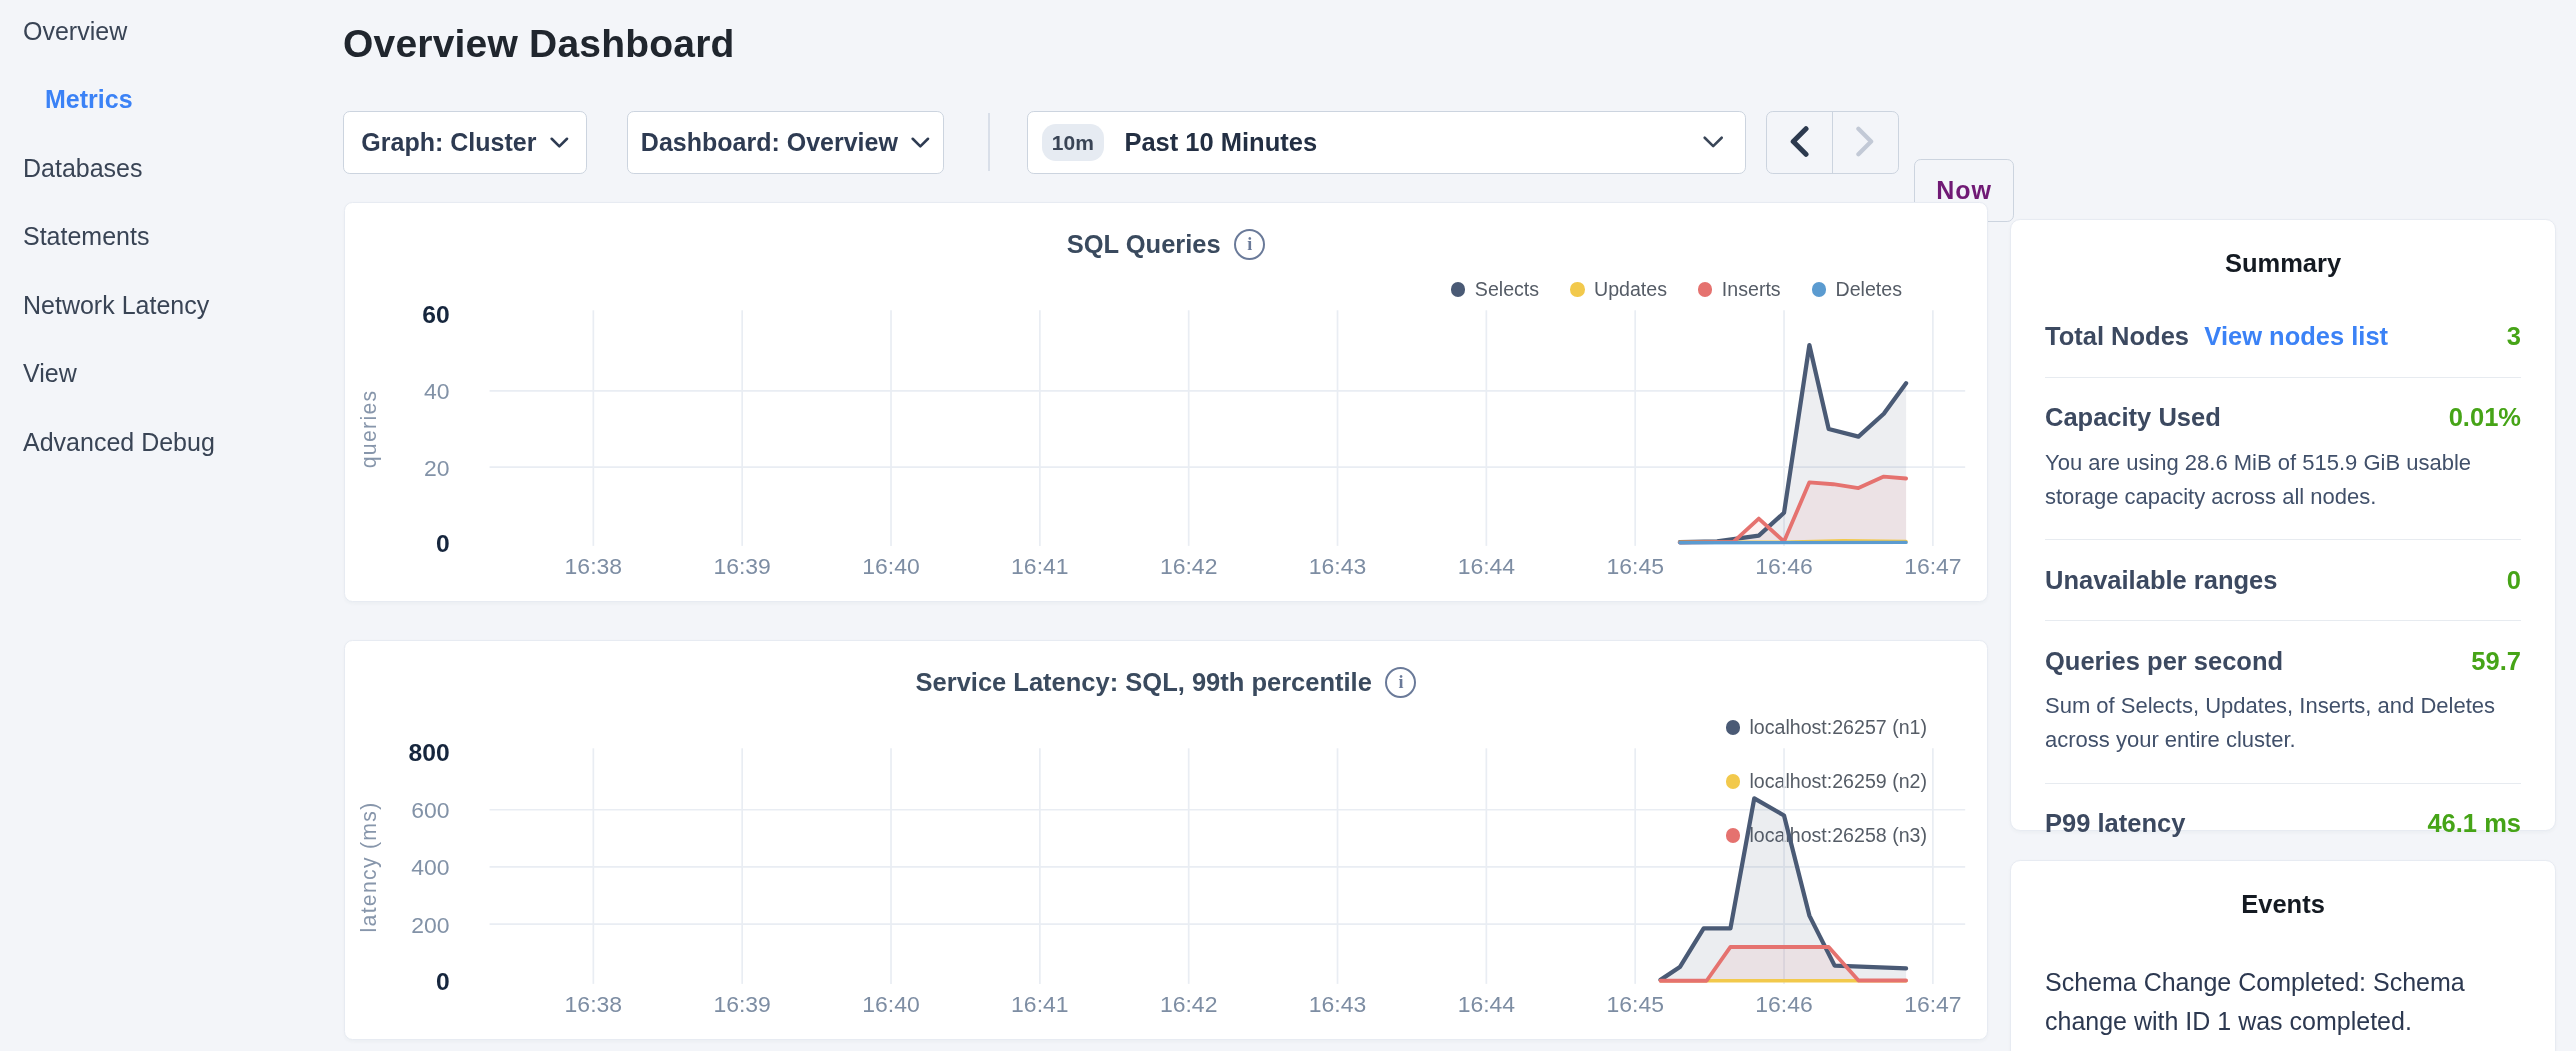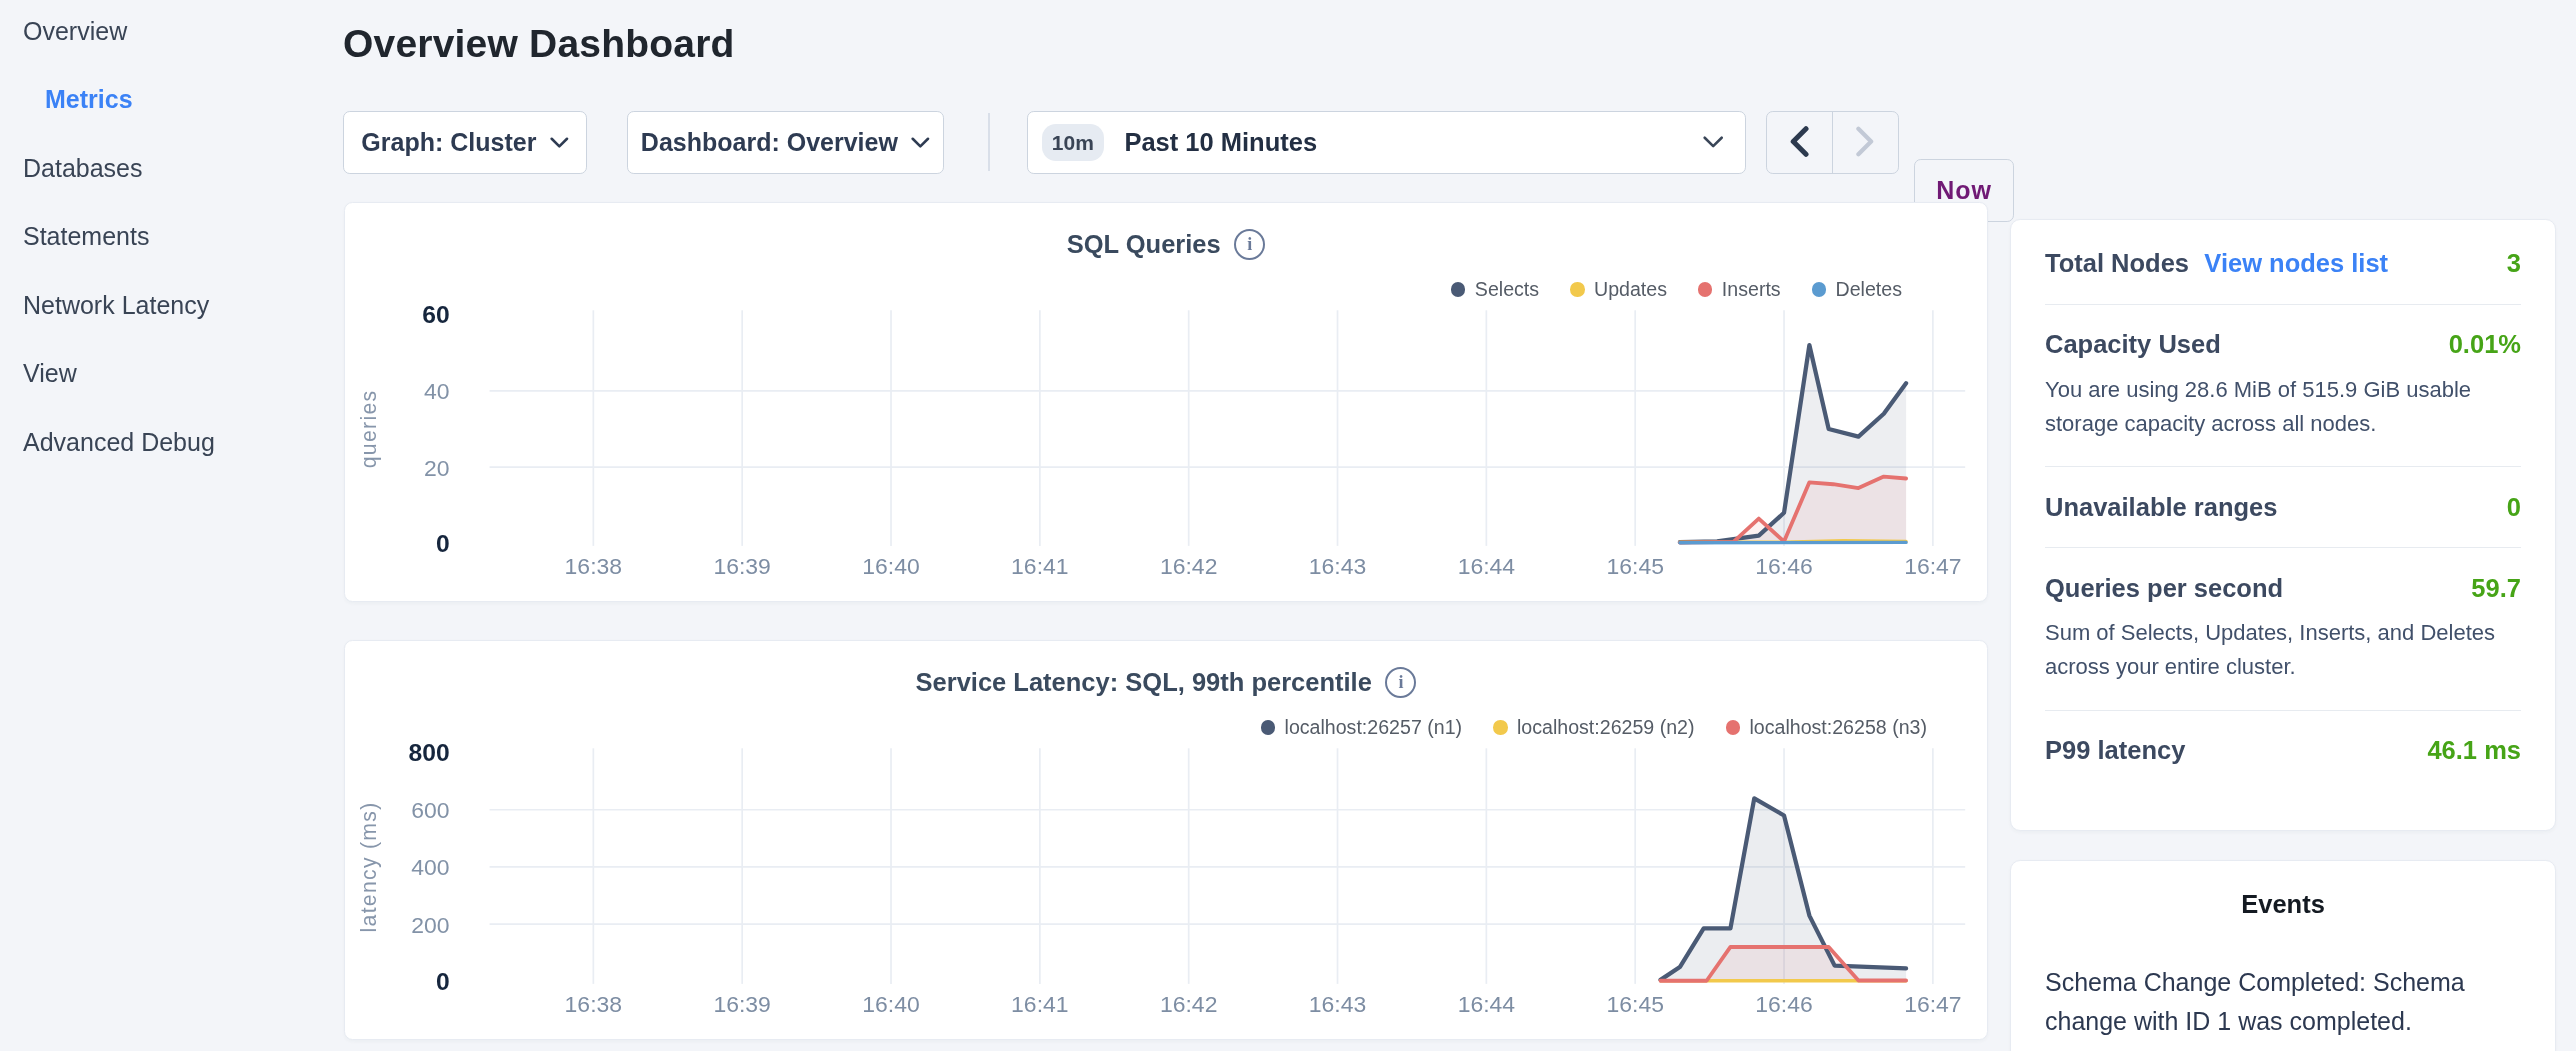--- a/index.html
+++ b/index.html
@@ -37,21 +37,21 @@
   .chart-card { position:absolute; left:344px; width:1644px; height:400px; background:#fff;
         border:1.7px solid #e7ebf2; border-radius:8.5px; box-shadow:0 1.7px 3.4px rgba(40,50,70,0.03); }
   #chart-card-1 { top:202px; }
   #chart-card-2 { top:640px; }
   .chart-title-row { position:absolute; top:25.5px; left:0; width:100%; display:flex; align-items:center; justify-content:center; gap:13.6px; }
   .chart-title { font-size:25.5px; font-weight:700; color:#3a4a5e; }
   .info-icon { width:31px; height:31px; border:2.1px solid #6a7a99; border-radius:50%; color:#6a7a99;
         font-size:18px; font-weight:700; display:flex; align-items:center; justify-content:center; font-family:"Liberation Serif", serif; cursor:pointer; }
   .legend { position:absolute; top:75px; display:flex; gap:31px; }
   .legend.c1 { right:85px; }
-  .legend.c2 { right:60px; }
+  .legend.c2 { right:60px;flex-direction:column; }
   .legend-item { display:flex; align-items:center; gap:9.4px; }
   .legend-dot { width:14.5px; height:14.5px; border-radius:50%; }
   .legend-label { font-size:19.6px; color:#555c66; }
   .chart-svg { position:absolute; left:0; top:0; width:1644px; height:400px; }
   .chart-svg text { font-family:"Liberation Sans", sans-serif; }
   
   .side-card { position:absolute; left:2010px; width:546px; background:#fff; border:1.7px solid #e7ebf2; border-radius:10.2px;
         box-shadow:0 1.7px 3.4px rgba(40,50,70,0.03); padding:29px 34px 0 34px; }
   #summary-card { top:219px; height:612px; }
   #events-card { top:860px; height:221px; }
@@ -243,20 +243,21 @@
       <polygon points="1546.8,400 1546.8,398.3 1569.5,383.2 1597.5,337.8 1629.0,337.8 1657.0,184.8 1692.0,205.0 1721.8,322.7 1751.5,381.5 1797.0,383.2 1835.5,384.9 1835.5,400" fill="rgba(74,90,117,0.11)"></polygon>
       <polygon points="1546.8,400 1546.8,399.3 1835.5,399.3 1835.5,400" fill="rgba(242,201,76,0.12)"></polygon>
       <polygon points="1546.8,400 1546.8,399.3 1601.0,399.3 1629.0,359.6 1744.5,359.6 1779.5,399.0 1835.5,399.0 1835.5,400" fill="rgba(229,114,111,0.09)"></polygon>
       <polyline points="1546.8,398.3 1569.5,383.2 1597.5,337.8 1629.0,337.8 1657.0,184.8 1692.0,205.0 1721.8,322.7 1751.5,381.5 1797.0,383.2 1835.5,384.9" fill="none" stroke="#4a5a75" stroke-width="5" stroke-linejoin="round" stroke-linecap="round"></polyline>
       <polyline points="1546.8,399.3 1835.5,399.3" fill="none" stroke="#f2c94c" stroke-width="4" stroke-linejoin="round" stroke-linecap="round"></polyline>
       <polyline points="1546.8,399.3 1601.0,399.3 1629.0,359.6 1744.5,359.6 1779.5,399.0 1835.5,399.0" fill="none" stroke="#e5726f" stroke-width="4.5" stroke-linejoin="round" stroke-linecap="round"></polyline>
     </svg>
 </section>
 
 <aside class="side-card" id="summary-card">
+  <div class="side-card-title">Summary</div>
   <div id="summary-rows">
       <div>
         <div class="sum-row-line">
           <span class="sum-label">Total Nodes</span>
           <span class="sum-link">View nodes list</span>
           <span class="sum-value">3</span>
         </div>
       </div>
       <div class="sum-divider"></div>
       <div>

